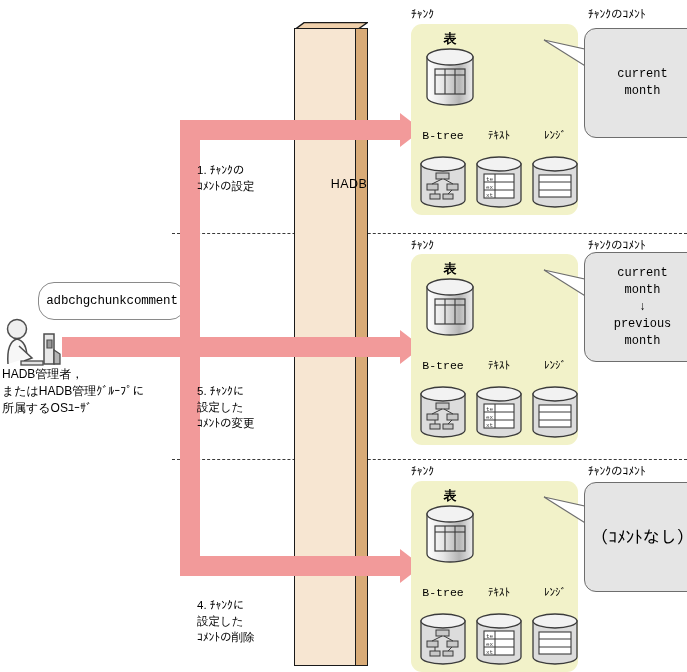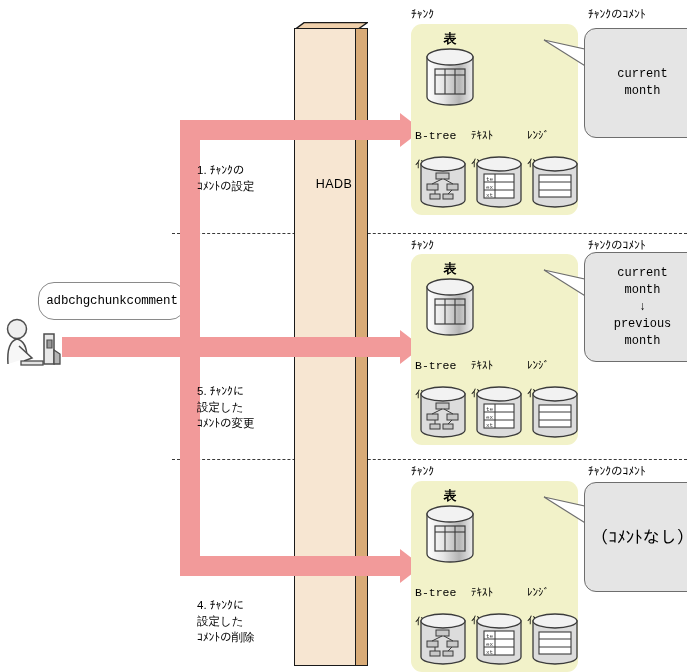--- a/index.html
+++ b/index.html
@@ -47,21 +47,21 @@
   }
   .hadb-top {
     position: absolute;
     left: 294px;
     top: 22px;
     width: 74px;
     height: 8px;
   }
   .hadb-label {
     position: absolute;
-    left: 294px;
+    left: 309px;
     top: 177px;
     width: 80px;
     text-align: center;
     font-size: 12.5px;
     letter-spacing: 0.4px;
     font-family: "Liberation Sans", sans-serif;
   }
 
   
   .arrow {
@@ -132,20 +132,21 @@
   .table-caption {
     position: absolute;
     font-size: 13px;
     font-weight: bold;
     width: 60px;
     text-align: center;
   }
   .idx-label {
     position: absolute;
     width: 56px;
+    text-align: center;
     font-size: 11px;
     line-height: 14px;
     white-space: pre-line;
   }
   .idx-label .mono {
     font-family: "Liberation Mono", "DejaVu Sans Mono", monospace;
     font-size: 11.5px;
   }
 
   
@@ -207,20 +208,23 @@
 
     <path d="M17 28 L30 40 L22 43" fill="#f7f7f7" stroke="#4d4d4d" stroke-width="1.5"></path>
 
     <rect x="19" y="43" width="22" height="4" fill="#e2e2e2" stroke="#4d4d4d" stroke-width="1.3"></rect>
 
     <path d="M42 16 L52 16 L52 46 L42 46 Z" fill="#e8e8e8" stroke="#4d4d4d" stroke-width="1.5"></path>
     <path d="M45 22 L50 22 L50 30 L45 30 Z" fill="#9a9a9a" stroke="#4d4d4d" stroke-width="1.2"></path>
     <path d="M52 32 L58 36 L58 46 L52 46 Z" fill="#b5b5b5" stroke="#4d4d4d" stroke-width="1.3"></path>
   </svg>
 
+  <div class="operator-caption nosel">HADB管理者，
+またはHADB管理ｸﾞﾙｰﾌﾟに
+所属するOSﾕｰｻﾞ</div>
 
   <div class="arrow-stem-v" style="left:180px; top:120px; width:20px; height:456px;"></div>
 
   <div class="arrow" style="left:62px; top:337px; width:124px; height:20px;"></div>
 
   <div class="arrow" style="left:180px; top:120px; width:228px; height:20px;"></div>
   <div class="arrow-head" style="left:400px; top:113px;"></div>
 
   <div class="arrow" style="left:180px; top:337px; width:228px; height:20px;"></div>
   <div class="arrow-head" style="left:400px; top:330px;"></div>

